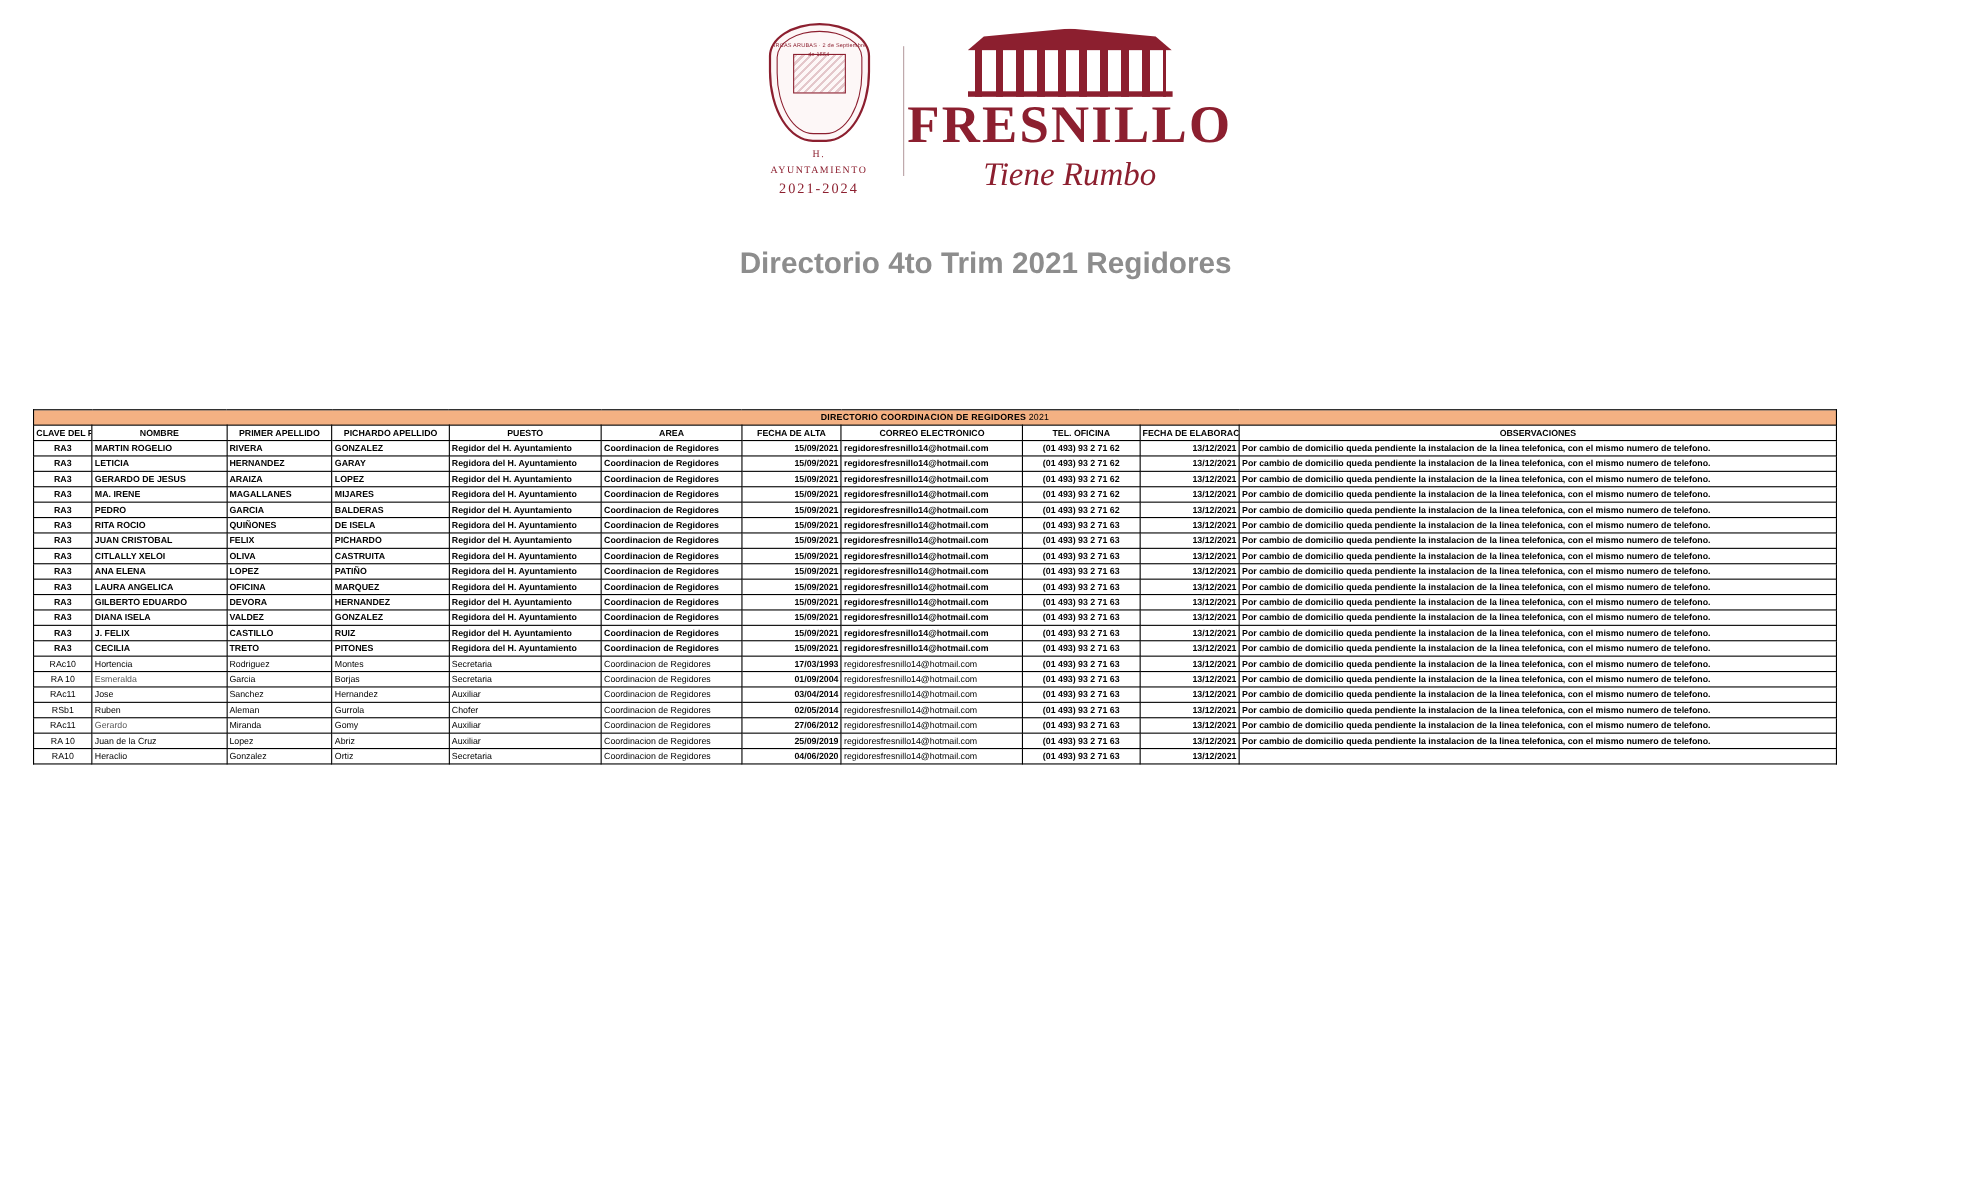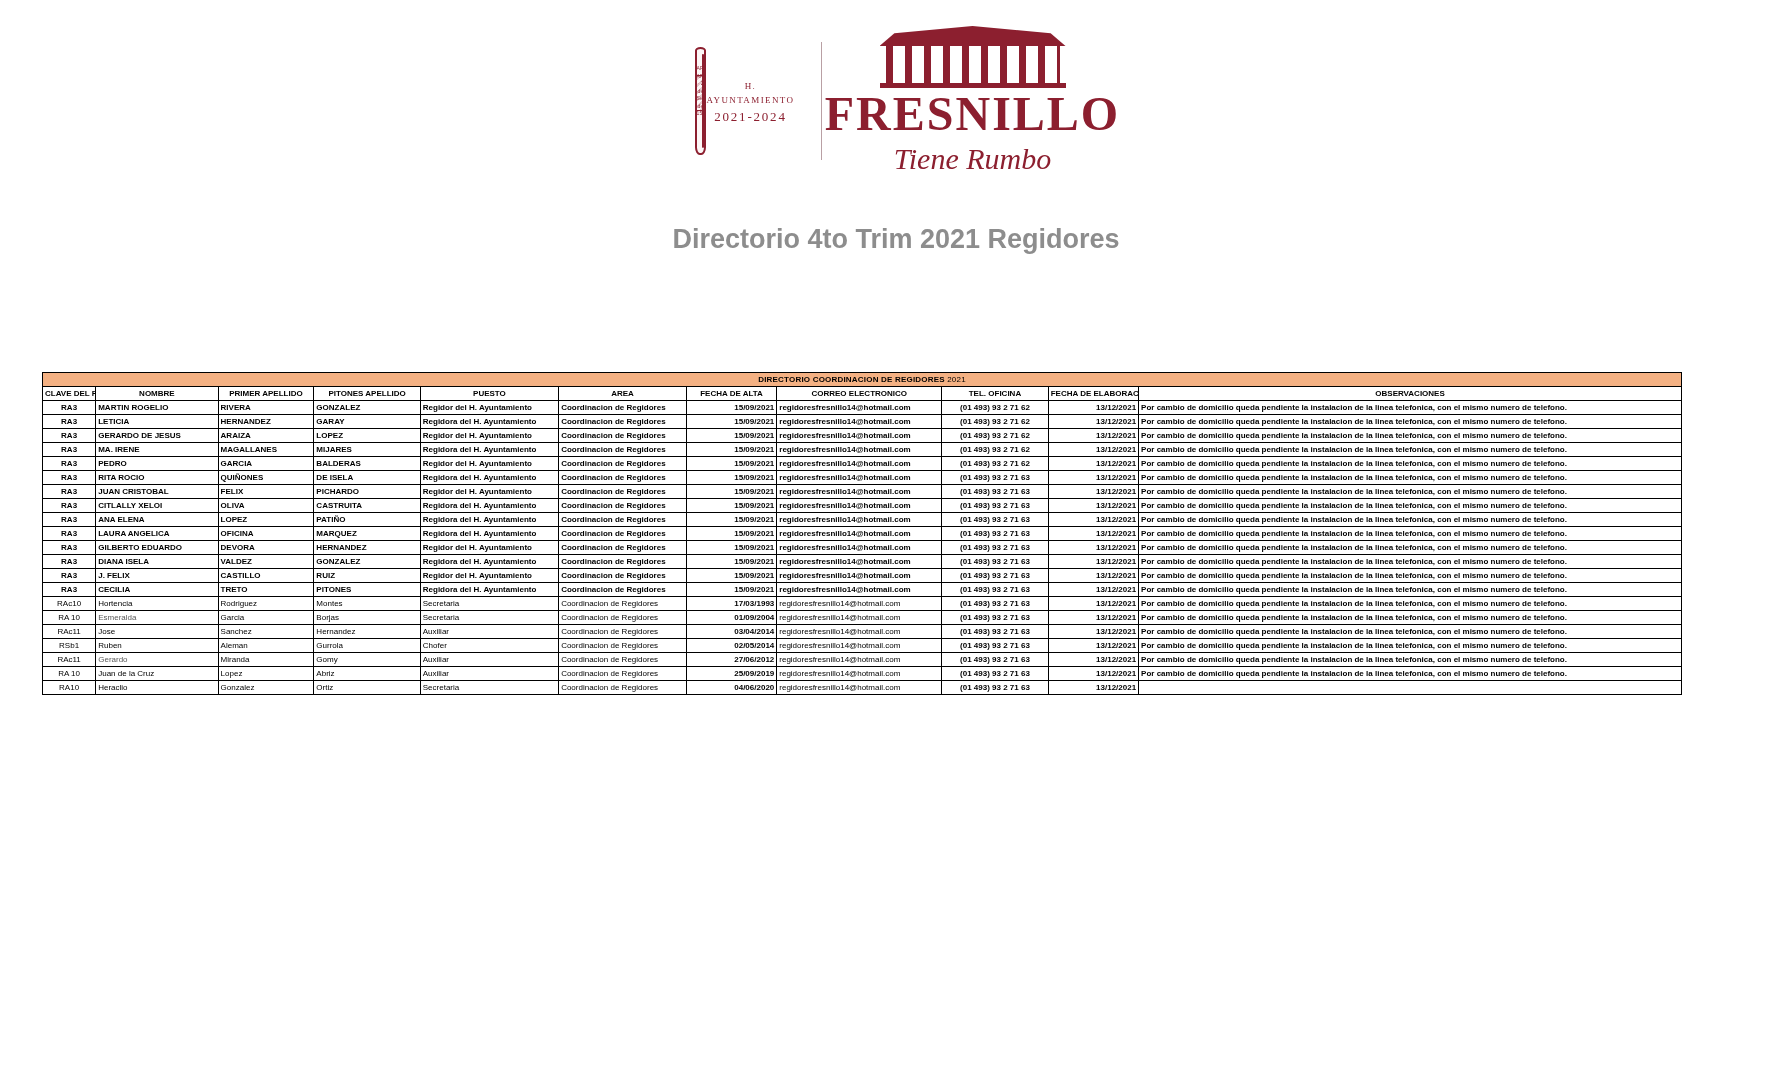--- a/index.html
+++ b/index.html
@@ -23,21 +23,21 @@
     align-items: center;
     gap: 26px;
     padding-top: 52px;
     height: 150px;
     box-sizing: border-box;
   }
   .seal {
     width: 100px;
     height: 160px;
     display: flex;
-    flex-direction: row;
+    flex-direction: column;
     align-items: center;
     justify-content: flex-start;
   }
   .seal-shield {
     width: 88px;
     height: 104px;
     border: 2px solid #8c1f2f;
     border-radius: 46px 46px 40px 40px / 30px 30px 64px 64px;
     position: relative;
     overflow: hidden;
@@ -152,21 +152,21 @@
   }
   .doc-title-wrap {
     width: 1110px;
     margin: 0 auto;
     text-align: center;
   }
 
   
   .sheet {
     position: absolute;
-    left: 42px;
+    left: 30px;
     top: 372px;
     width: 1640px;
   }
   table.dir {
     border-collapse: collapse;
     width: 1640px;
     table-layout: fixed;
   }
   table.dir td, table.dir th {
     border: 1px solid #000;
@@ -252,21 +252,21 @@
       <tr class="banner">
         <td colspan="11">
           <span>DIRECTORIO COORDINACION DE REGIDORES</span>
           <span class="yr">2021</span>
         </td>
       </tr>
       <tr class="colhead" id="colhead-row">
           <th>CLAVE DEL PUESTO</th>
           <th>NOMBRE</th>
           <th>PRIMER APELLIDO</th>
-          <th>PITONES APELLIDO</th>
+          <th>PICHARDO APELLIDO</th>
           <th>PUESTO</th>
           <th>AREA</th>
           <th>FECHA DE ALTA</th>
           <th>CORREO ELECTRONICO</th>
           <th>TEL. OFICINA</th>
           <th>FECHA DE ELABORACION</th>
           <th>OBSERVACIONES</th>
         </tr>
     </thead>
     <tbody id="table-body">

